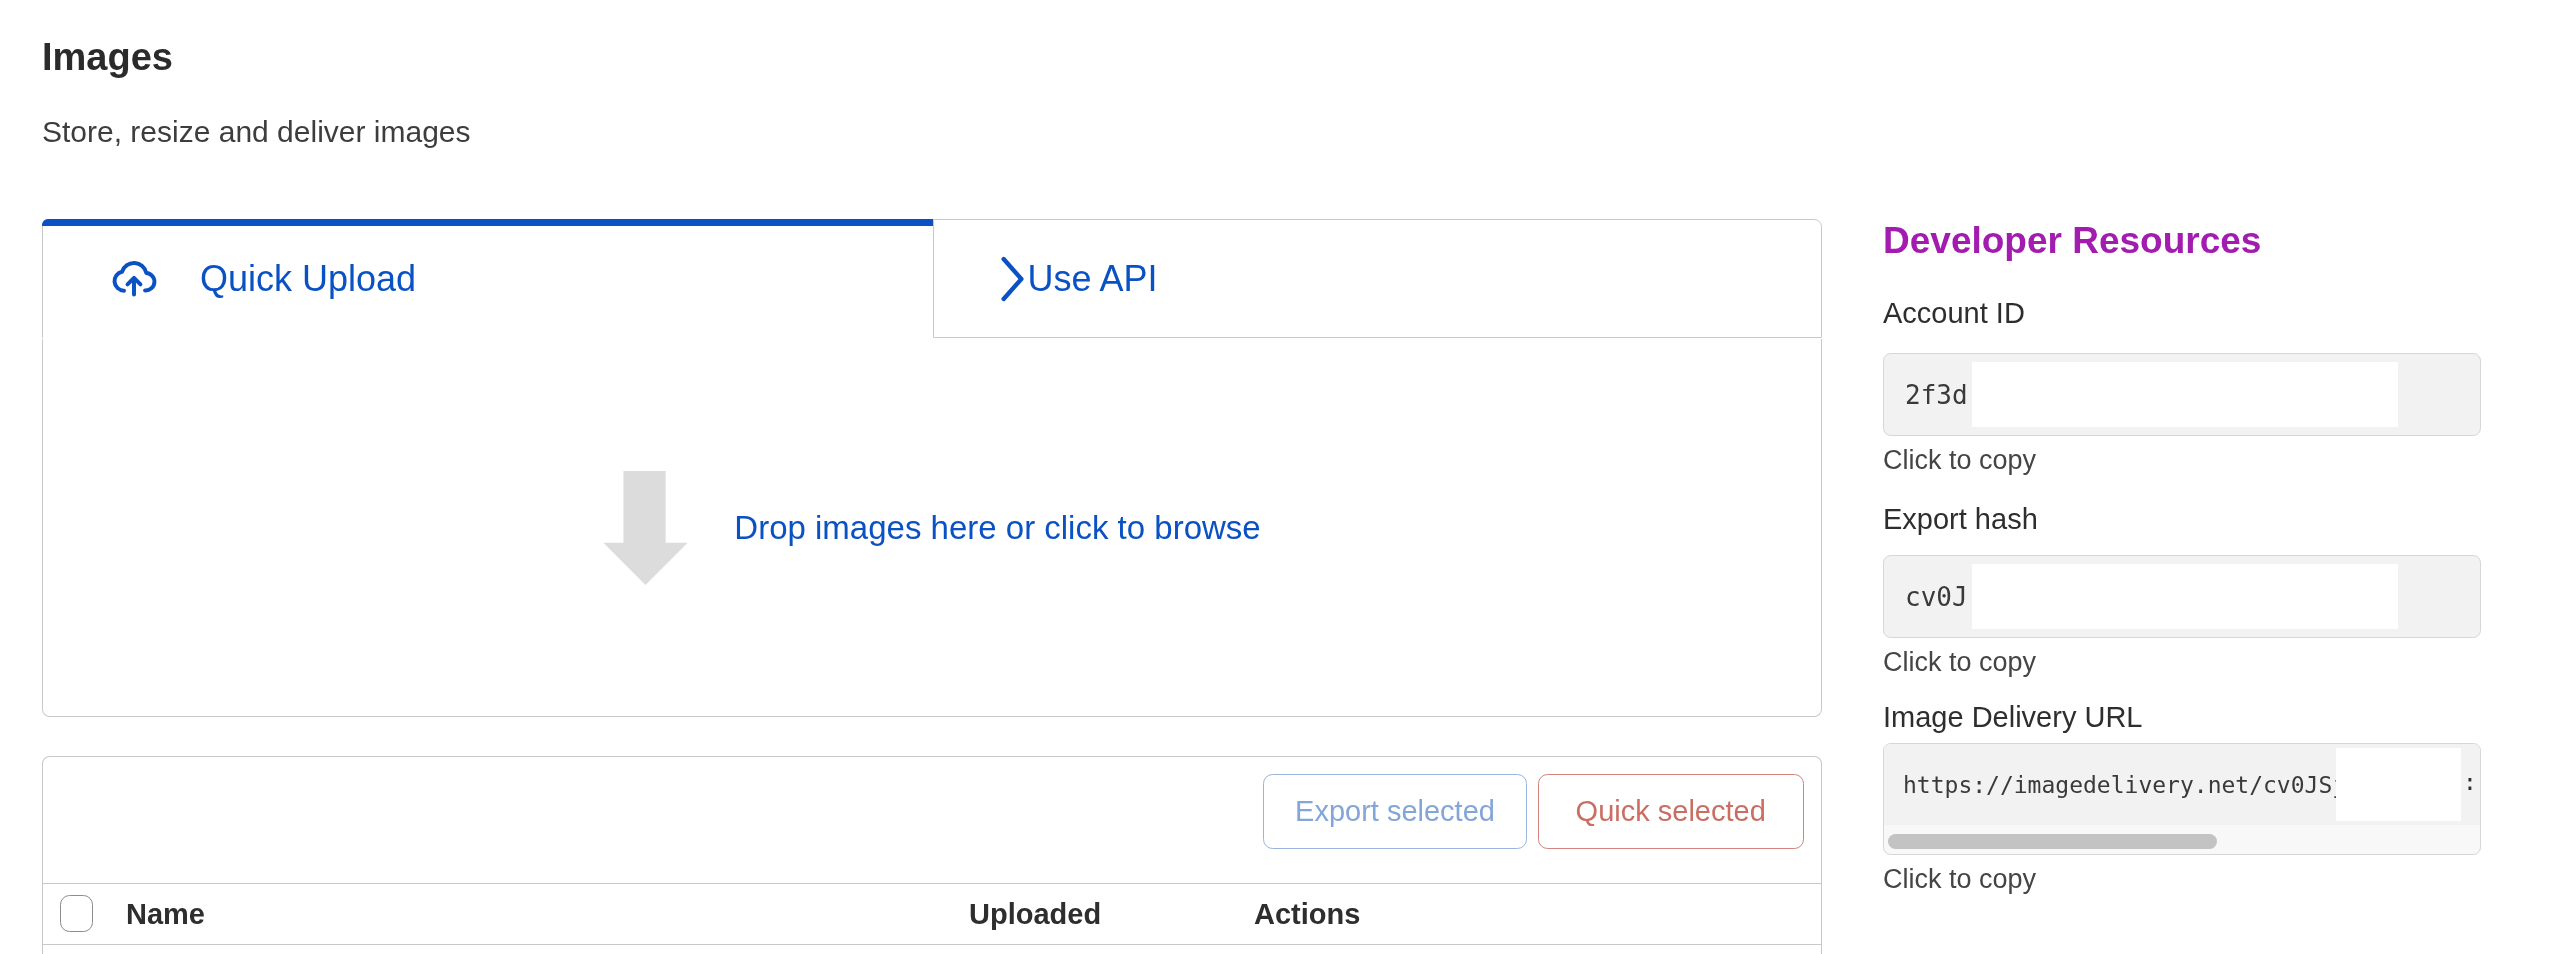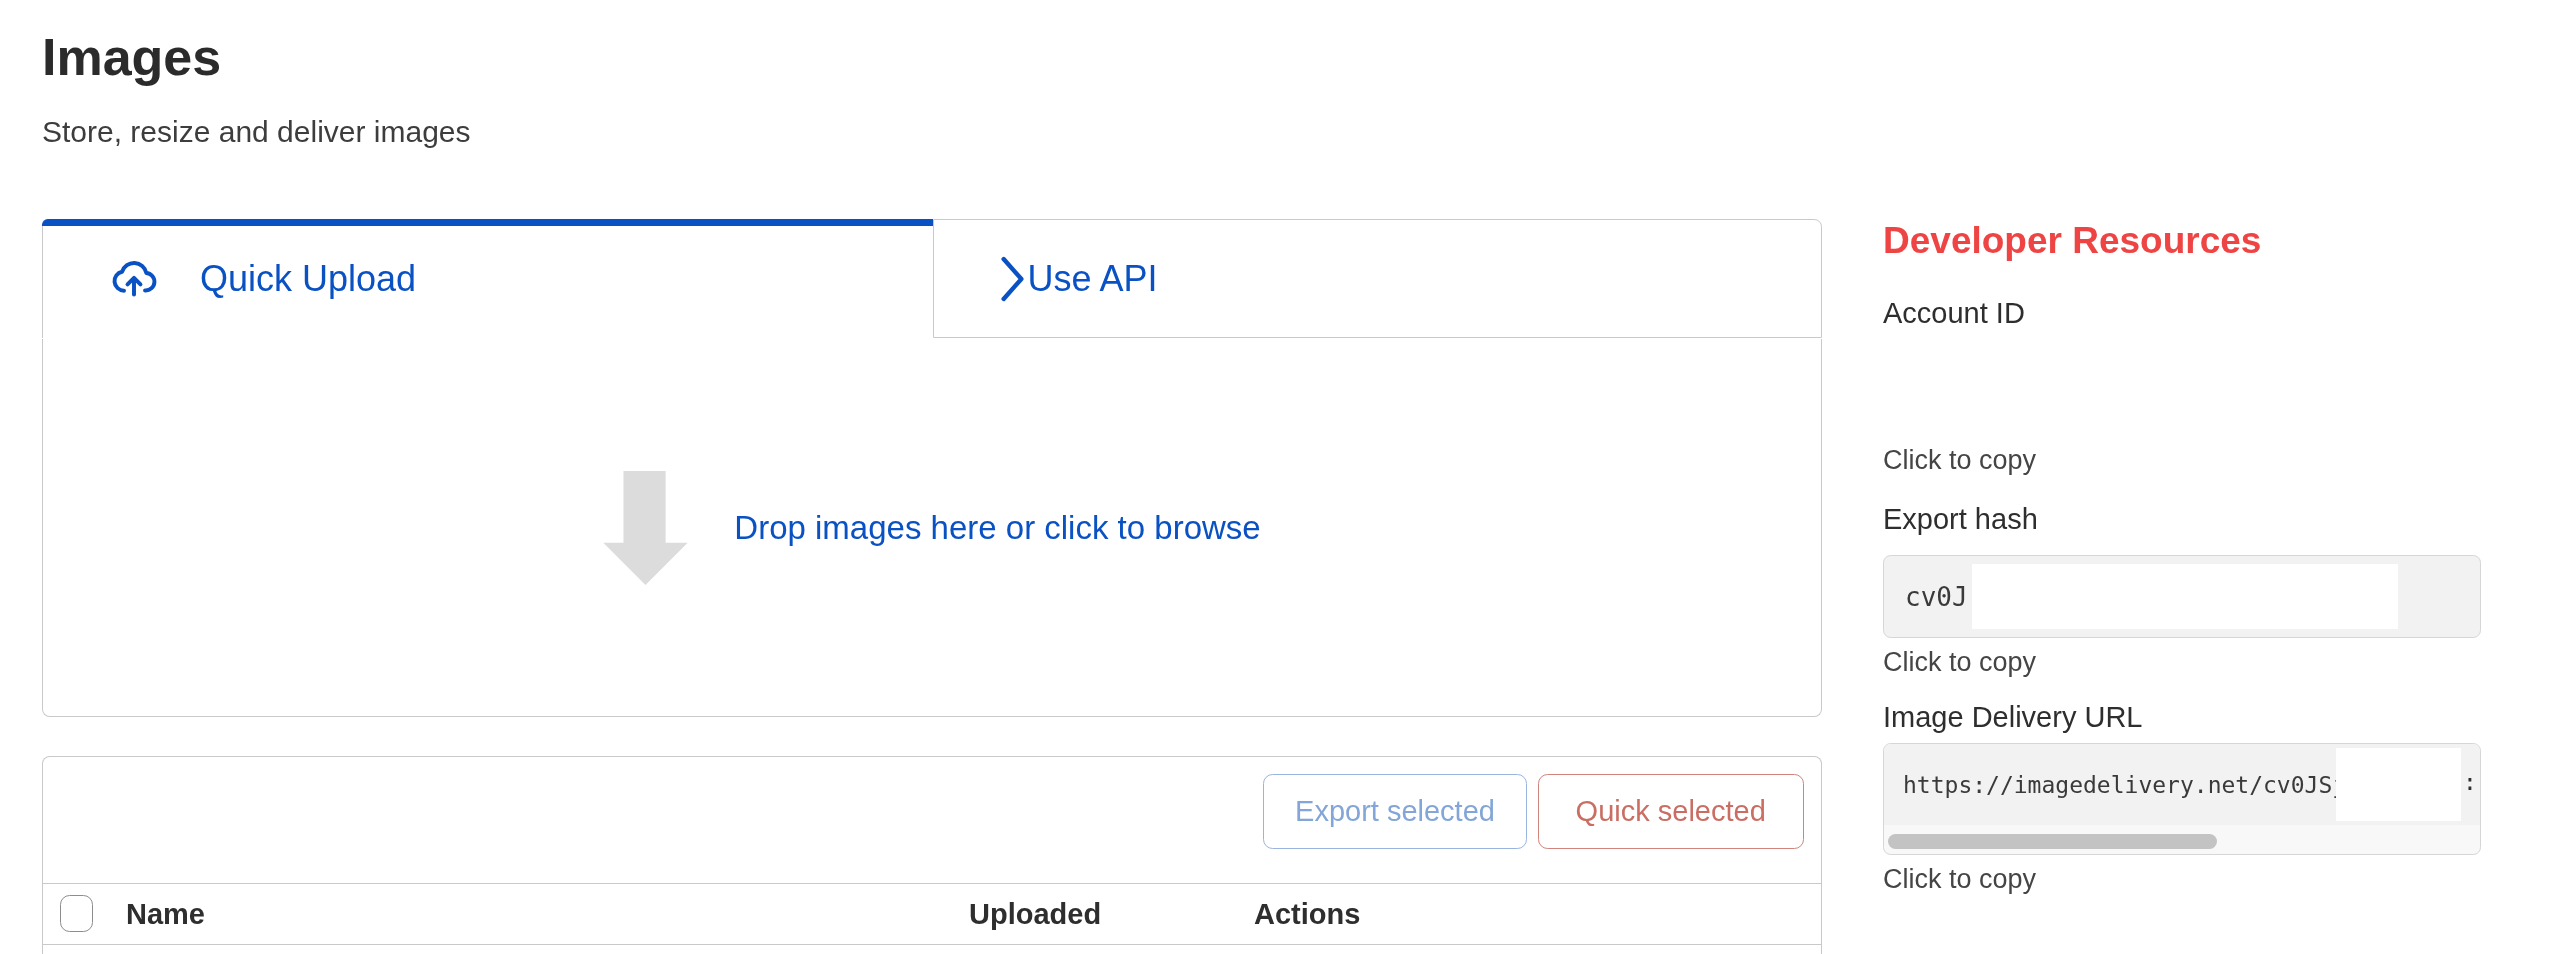--- a/index.html
+++ b/index.html
@@ -1,21 +1,21 @@
 <!DOCTYPE html>
 <html><head>
 <meta charset="utf-8">
 <style>
   * { margin:0; padding:0; box-sizing:border-box; }
   html,body { background:#ffffff; }
   body { font-family:"Liberation Sans", sans-serif; }
   .page { position:relative; width:2576px; height:954px; background:#fff; overflow:hidden; }
 
   
-  .page-title { position:absolute; left:42px; top:33px; font-size:52px; line-height:48px;
+  .page-title { position:absolute; left:42px; top:33px; font-size:38px; line-height:48px;
                 font-weight:700; color:#2b2b2b; }
   .page-subtitle { position:absolute; left:42px; top:112px; font-size:30px; line-height:40px;
                    color:#3d3d3d; font-weight:400; }
 
   
   .tabs { position:absolute; left:42px; top:219px; width:1780px; height:119px; display:flex; }
   .tab { display:flex; align-items:center; background:#fff; cursor:pointer; position:relative; }
   .tab-quick { width:891px; border-left:1px solid #c9c9c9; border-top-left-radius:7.7px; padding-left:62px; }
   .tab-quick .active-bar { position:absolute; top:0; left:-1px; right:0; height:6.7px;
                            background:#0a52c3; border-top-left-radius:5.8px; }
@@ -42,21 +42,21 @@
   .table-header { position:relative; height:61px; border-bottom:1px solid #c9c9c9; }
   .checkbox { position:absolute; left:17.3px; top:10.6px; width:33px; height:37px;
               border:1.9px solid #8d8d8d; border-radius:9.6px; background:#fff; cursor:pointer; }
   .col { position:absolute; top:13.5px; font-size:29px; font-weight:700; color:#2e2e2e; }
   .col-name { left:83px; }
   .col-uploaded { left:926px; }
   .col-actions { left:1211px; }
 
   
   .sidebar { position:absolute; left:1883px; top:214px; width:598px; height:731px; }
-  .dr-heading { position:absolute; left:0; top:5.8px; font-size:37px; font-weight:700; color:#ef4444; }
+  .dr-heading { position:absolute; left:0; top:5.8px; font-size:37px; font-weight:700; color:#a21caf; }
   .field-label { position:absolute; left:0; font-size:29px; color:#2e2e2e; }
   .copy-hint { position:absolute; left:0; font-size:27px; color:#454545; }
   .field-box { position:absolute; left:0; width:598px; background:#f2f2f2;
                border:1px solid #d6d6d6; border-radius:7.7px; overflow:hidden; cursor:pointer; }
   .field-box .mono { font-family:"DejaVu Sans Mono", monospace; color:#3a3a3a; }
   .box-short { height:83px; display:flex; align-items:center; padding-left:21px; }
   .box-short .mono { font-size:26px; }
   .redact-short { position:absolute; top:7.7px; bottom:7.7px; left:88px; width:426px; background:#fff; }
 
   .lbl-account-id { top:83px; }   .box-account-id { top:139px; }  .copy-1 { top:231px; }
@@ -121,20 +121,24 @@
       <span class="col col-name">Name</span>
       <span class="col col-uploaded">Uploaded</span>
       <span class="col col-actions">Actions</span>
     </div>
   </div>
 
   <aside class="sidebar">
     <div class="dr-heading">Developer Resources</div>
 
     <div class="field-label lbl-account-id">Account ID</div>
+    <div class="field-box box-short box-account-id">
+      <span class="mono">2f3d</span>
+      <span class="redact-short"></span>
+    </div>
     <div class="copy-hint copy-1">Click to copy</div>
 
     <div class="field-label lbl-account-hash">Export hash</div>
     <div class="field-box box-short box-account-hash">
       <span class="mono">cv0J</span>
       <span class="redact-short"></span>
     </div>
     <div class="copy-hint copy-2">Click to copy</div>
 
     <div class="field-label lbl-url">Image Delivery URL</div>

